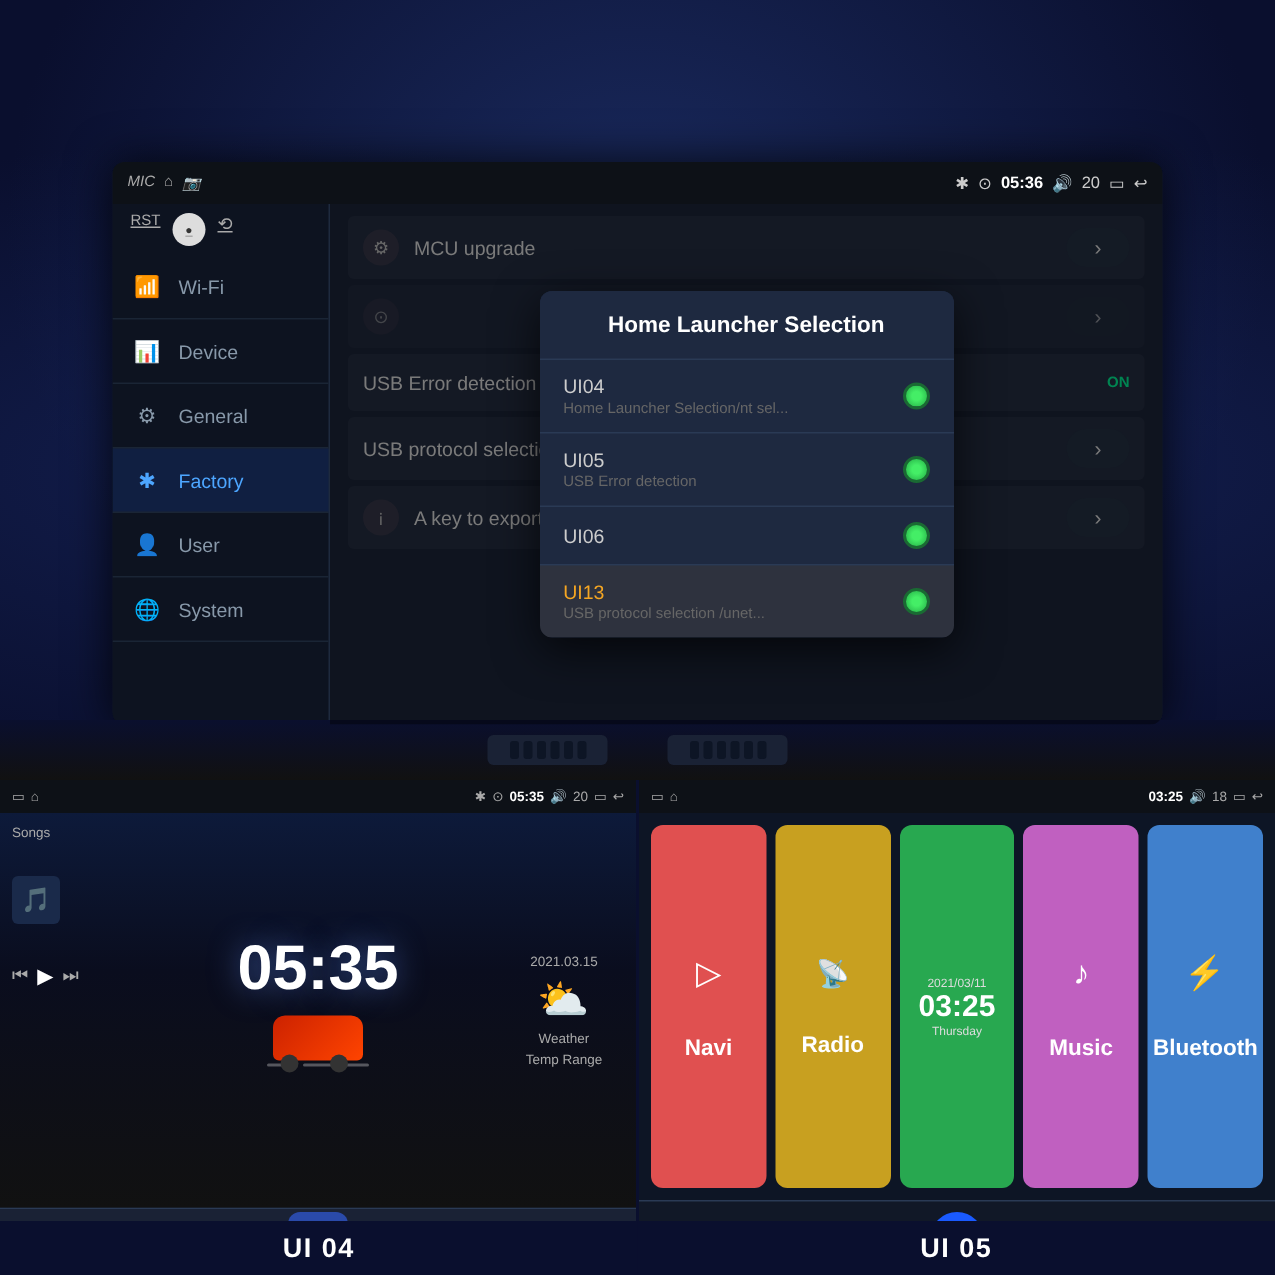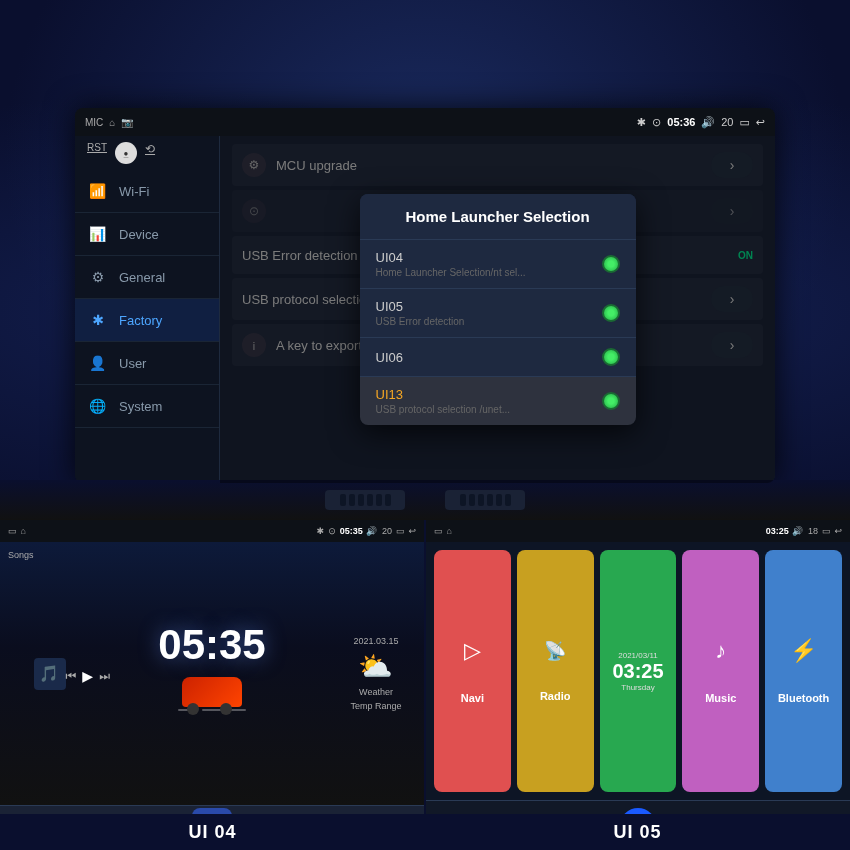--- a/index.html
+++ b/index.html
@@ -47,21 +47,21 @@
     .status-bar {
       height: 28px;
       background: #0d1117;
       display: flex;
       align-items: center;
       justify-content: space-between;
       padding: 0 10px;
       font-size: 11px;
       color: #ccc;
     }
-    .status-left { display: flex; gap: 6px; align-items: flex-start; font-size: 10px; color: #aaa; }
+    .status-left { display: flex; gap: 6px; align-items: flex-start; font-size: 10px; color: #aaa; font-style: italic; }
     .status-right { display: flex; gap: 6px; align-items: center; font-size: 11px; }
     .status-time { font-weight: bold; color: #fff; }
 
     
     .screen-body {
       display: flex;
       height: calc(100% - 28px);
     }
 
     
@@ -242,22 +242,22 @@
     .ui04-body {
       height: calc(100% - 22px - 45px);
       background: linear-gradient(180deg, #0d1a3a 0%, #0a0d1e 40%, #111 100%);
       position: relative;
       display: flex;
       padding: 8px;
     }
     .ui04-left {
       width: 80px;
       display: flex;
-      flex-direction: row;
-      gap: 0;
+      flex-direction: column;
+      gap: 22px;
     }
     .music-icon {
       width: 32px; height: 32px;
       background: #1a2a4a;
       border-radius: 4px;
       display: flex; align-items: center; justify-content: center;
       font-size: 16px; color: #7788ff;
     }
     .music-controls {
       display: flex;
@@ -350,21 +350,21 @@
     .app-tile {
       border-radius: 8px;
       display: flex;
       flex-direction: column;
       align-items: center;
       justify-content: center;
       gap: 4px;
       cursor: pointer;
     }
     .app-icon { font-size: 22px; color: #fff; }
-    .app-label { font-size: 11px; color: #fff; font-weight: bold; margin-top: 24px; }
+    .app-label { font-size: 15px; color: #fff; font-weight: bold; margin-top: 24px; }
 
     .tile-navi { background: #e05050; }
     .tile-radio { background: #c8a020; }
     .tile-clock { background: #28a850; }
     .tile-music { background: #c060c0; }
     .tile-bluetooth { background: #4080cc; }
 
     .clock-tile-content {
       display: flex;
       flex-direction: column;

